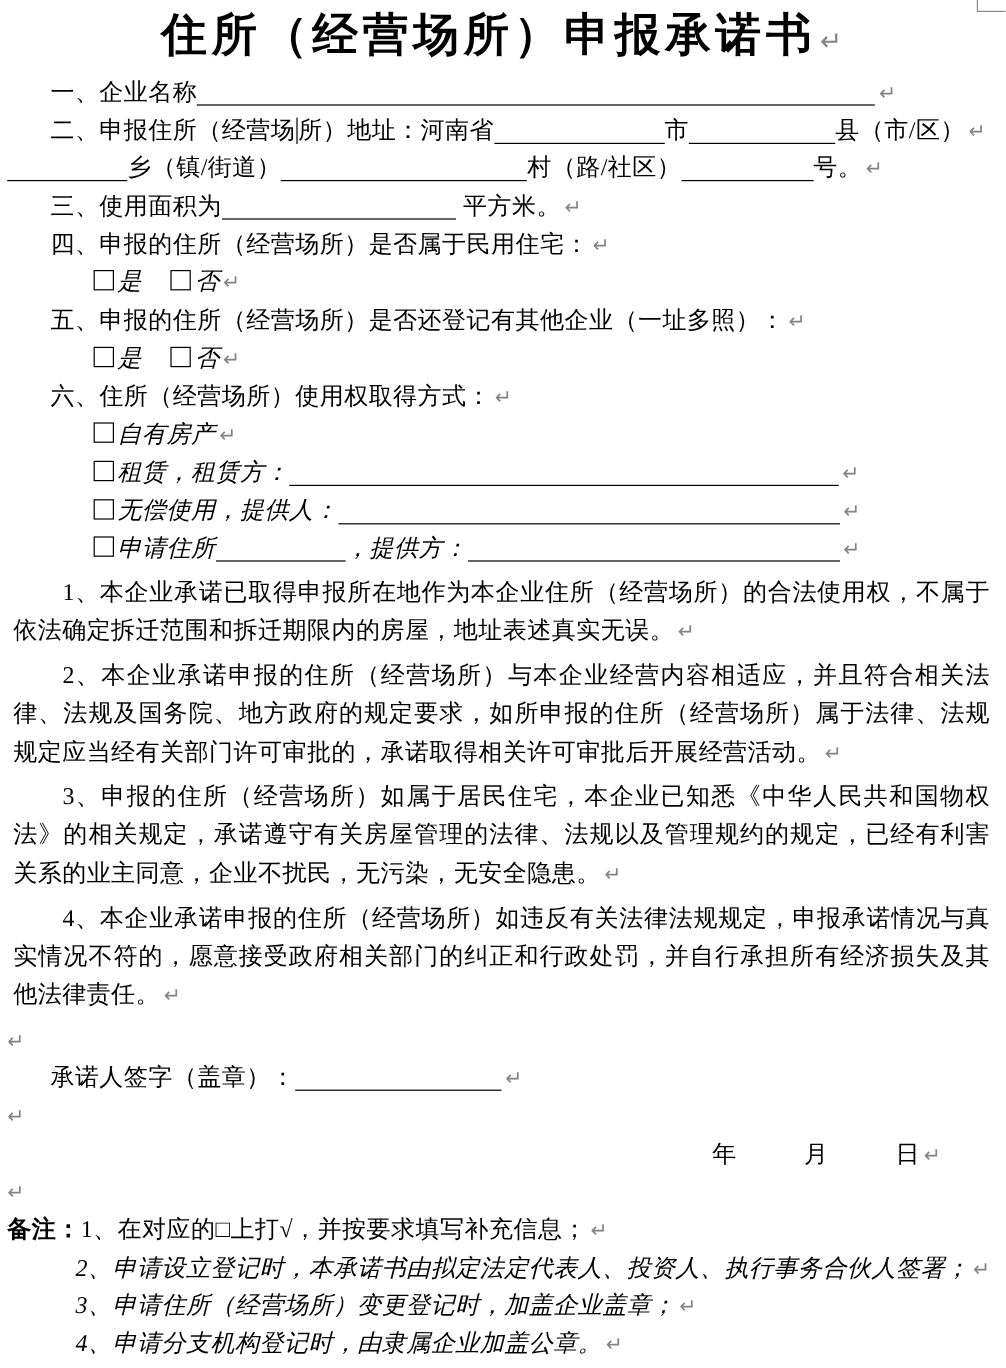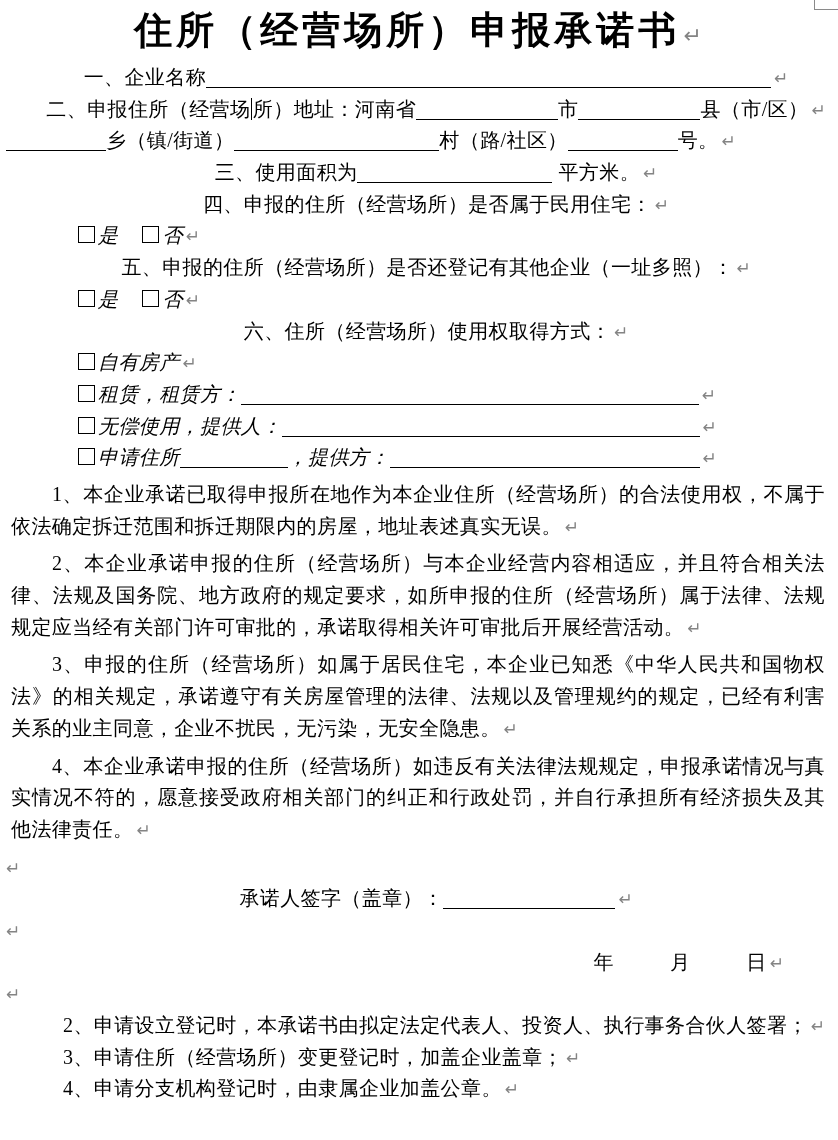--- a/index.html
+++ b/index.html
@@ -9,21 +9,21 @@
     color: #000; font-size: 20px; letter-spacing: 0.4px;
   }
   .doc { padding: 0 8px 0 6px; position: relative; }
   .corner-box {
     position: absolute; top: -5px; right: -2px; width: 24px; height: 13px;
     border: 1px solid #8a8a8a; background: #fff;
   }
   .title-row { height: 62px; line-height: 60px; text-align: center; white-space: nowrap; }
   .title { font-size: 38px; font-weight: bold; letter-spacing: 4px; margin-top: 32px; }
   .line { height: 31.7px; line-height: 31.7px; white-space: nowrap; }
-  .indent1 { padding-left: 36px; text-align: center; }
+  .indent1 { padding-left: 36px; }
   .cbrow { padding-left: 72px; font-style: italic; }
   .blank {
     display: inline-block; border-bottom: 1px solid #000;
     height: 1.15em; vertical-align: text-bottom;
   }
   .blank.sp { margin-right: 6px; }
   .cb {
     display: inline-block; width: 15px; height: 15px;
     border: 1.6px solid #000; vertical-align: -1px; margin-right: 3px;
   }
@@ -37,21 +37,21 @@
     display: inline-block; width: 1.5px; height: 22px; background: #000;
     vertical-align: text-bottom; margin: 0 0.5px;
   }
   .para {
     margin: 5px; text-indent: 41px; line-height: 31.7px;
     text-align: justify; text-justify: inter-ideograph;
   }
   .dateline { text-align: right; padding-right: 46px; }
   .dgap { margin-left: 56px; }
   .bold { font-weight: bold; }
-  .notes-cont { padding-left: 57px; }
+  .notes-cont { padding-left: 57px; font-style: italic; }
 </style>
 </head>
 <body>
 
 <div class="doc">
   <div class="corner-box"></div>
 
   <div class="title-row">
     <span class="title">住所（经营场所）申报承诺书</span><span class="pilcrow big">↵</span>
   </div>
@@ -115,20 +115,23 @@
   </div>
 
   <div class="line"><span class="pilcrow" style="margin-left:0">↵</span></div>
 
   <div class="line dateline">
     <span>年</span><span class="dgap">月</span><span class="dgap">日</span><span class="pilcrow">↵</span>
   </div>
 
   <div class="line"><span class="pilcrow" style="margin-left:0">↵</span></div>
 
+  <div class="line">
+    <span class="bold">备注：</span><span>1、在对应的□上打√，并按要求填写补充信息；</span><span class="pilcrow">↵</span>
+  </div>
   <div class="line notes-cont">
     <span>2、申请设立登记时，本承诺书由拟定法定代表人、投资人、执行事务合伙人签署；</span><span class="pilcrow">↵</span>
   </div>
   <div class="line notes-cont">
     <span>3、申请住所（经营场所）变更登记时，加盖企业盖章；</span><span class="pilcrow">↵</span>
   </div>
   <div class="line notes-cont">
     <span>4、申请分支机构登记时，由隶属企业加盖公章。</span><span class="pilcrow">↵</span>
   </div>
 </div>

